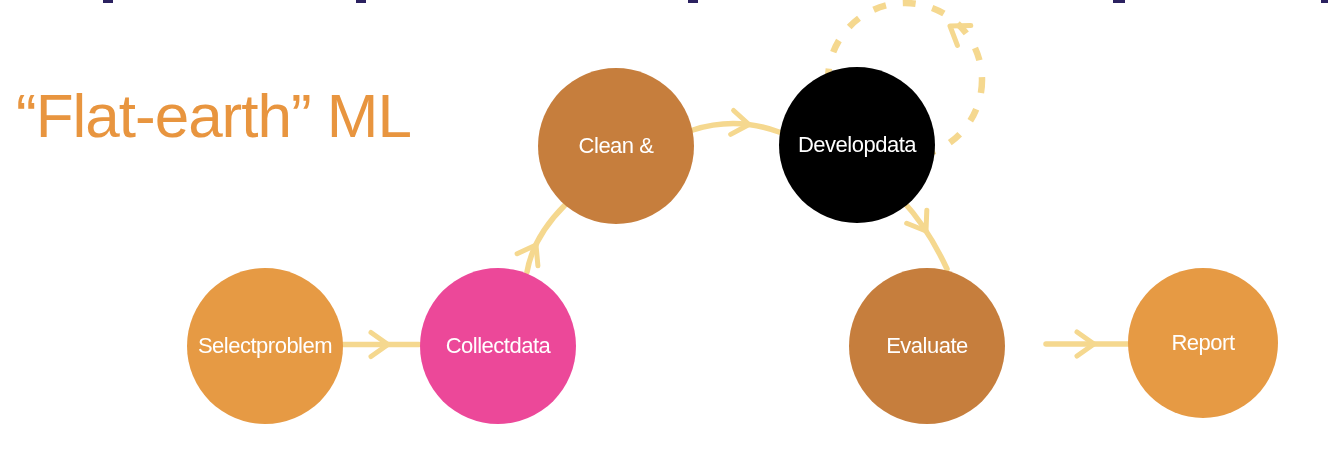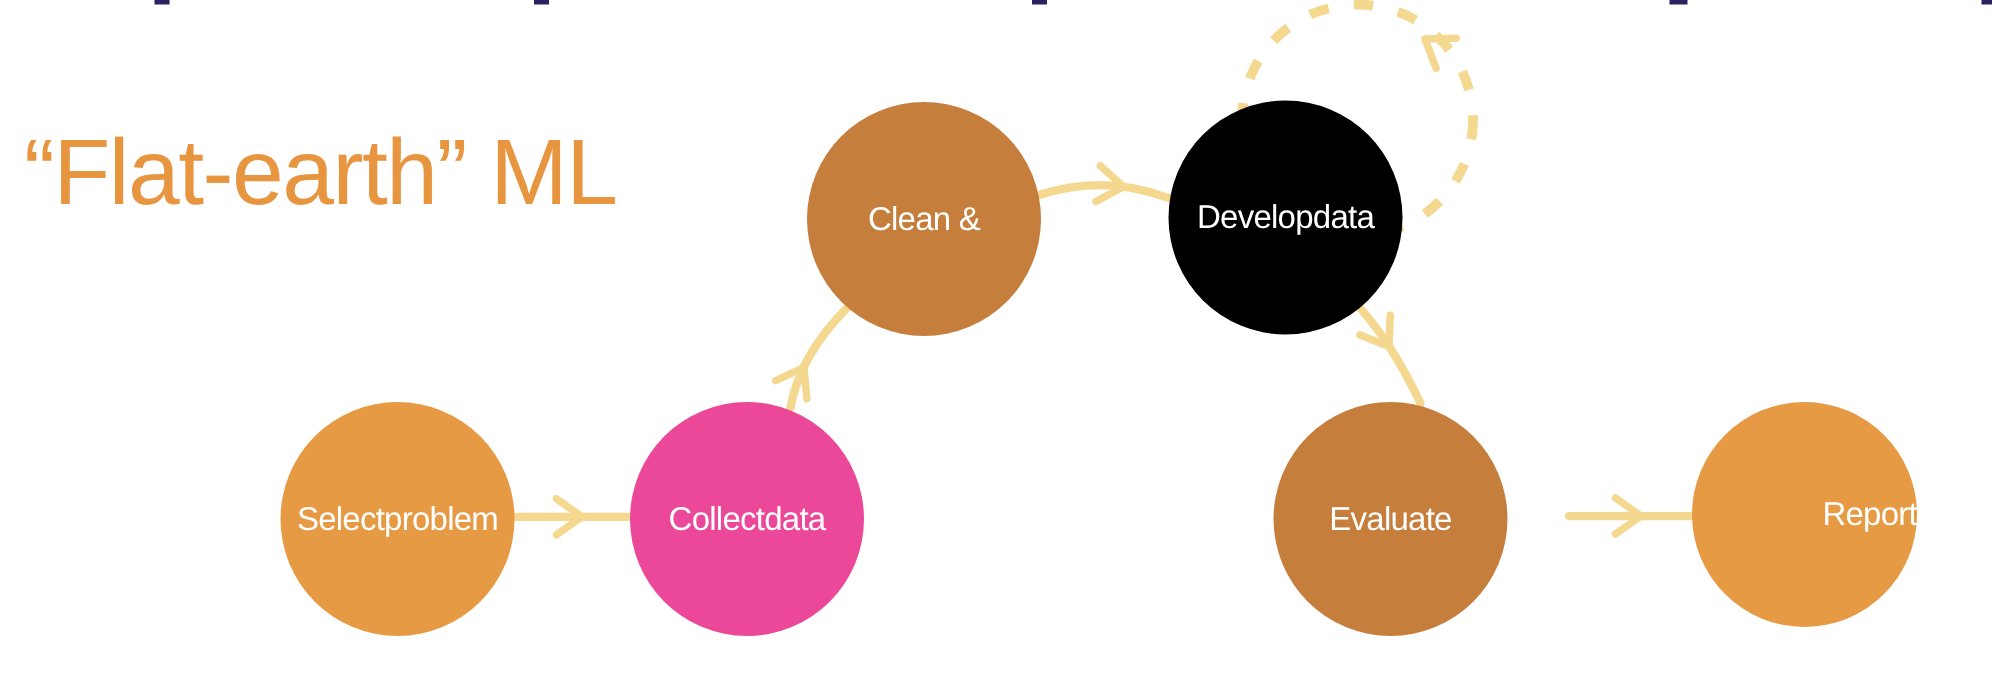--- a/index.html
+++ b/index.html
@@ -91,21 +91,21 @@
   <div class="node" style="left: 779px; top: 67px; width: 156px; height: 156px; background: #000000; color: rgb(255, 255, 255);">
     <span class="node-line">Develop</span>
     <span class="node-line">data</span>
   </div>
 
   <div class="node" style="left: 849px; top: 268px; width: 156px; height: 156px; background: rgb(198, 126, 61); color: rgb(255, 255, 255);">
     <span class="node-line">Evaluate</span>
 
   </div>
 
-  <div class="node" style="left: 1128px; top: 268px; width: 150px; height: 150px; background: rgb(230, 154, 68); color: rgb(255, 255, 255); justify-content: flex-end;">
+  <div class="node" style="left: 1128px; top: 268px; width: 150px; height: 150px; background: rgb(230, 154, 68); color: rgb(255, 255, 255);">
     <span class="node-line">Report</span>
 
   </div>
 
   <div class="artifact" style="left: 103px; width: 10px; background: rgb(43, 33, 96);"></div>
   <div class="artifact" style="left: 356px; width: 10px; background: rgb(43, 33, 96);"></div>
   <div class="artifact" style="left: 688px; width: 10px; background: rgb(43, 33, 96);"></div>
   <div class="artifact" style="left: 1113px; width: 12px; background: rgb(43, 33, 96);"></div>
   <div class="artifact" style="left: 1321px; width: 7px; background: rgb(43, 33, 96);"></div>
 

